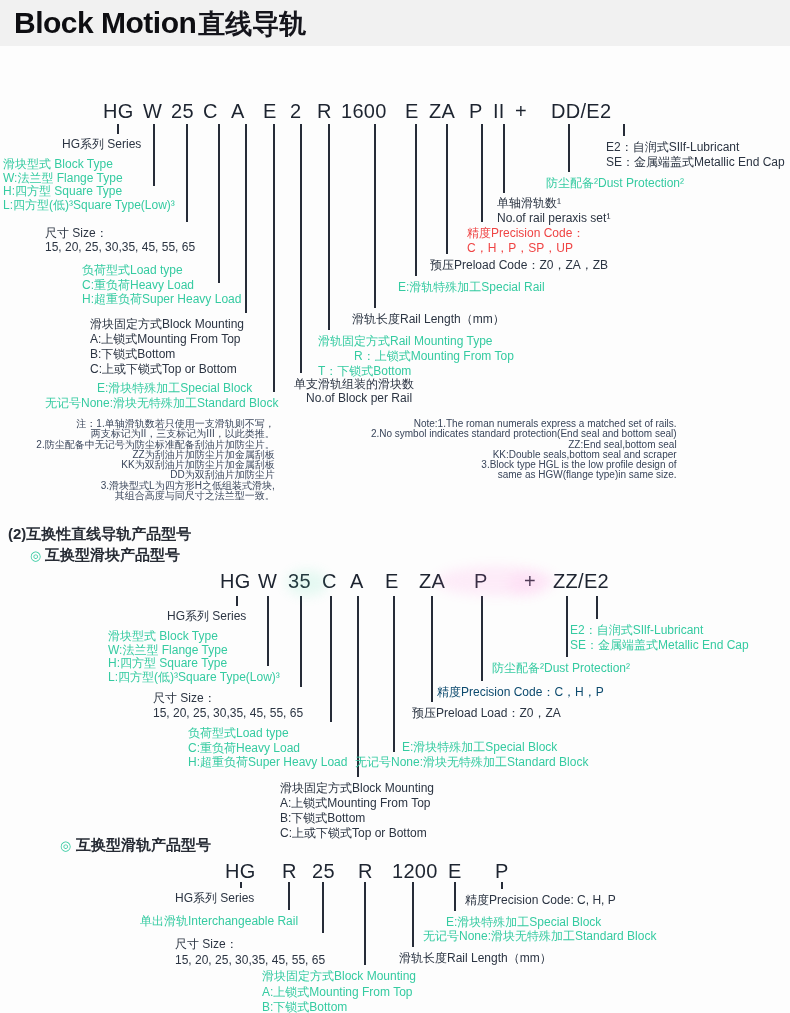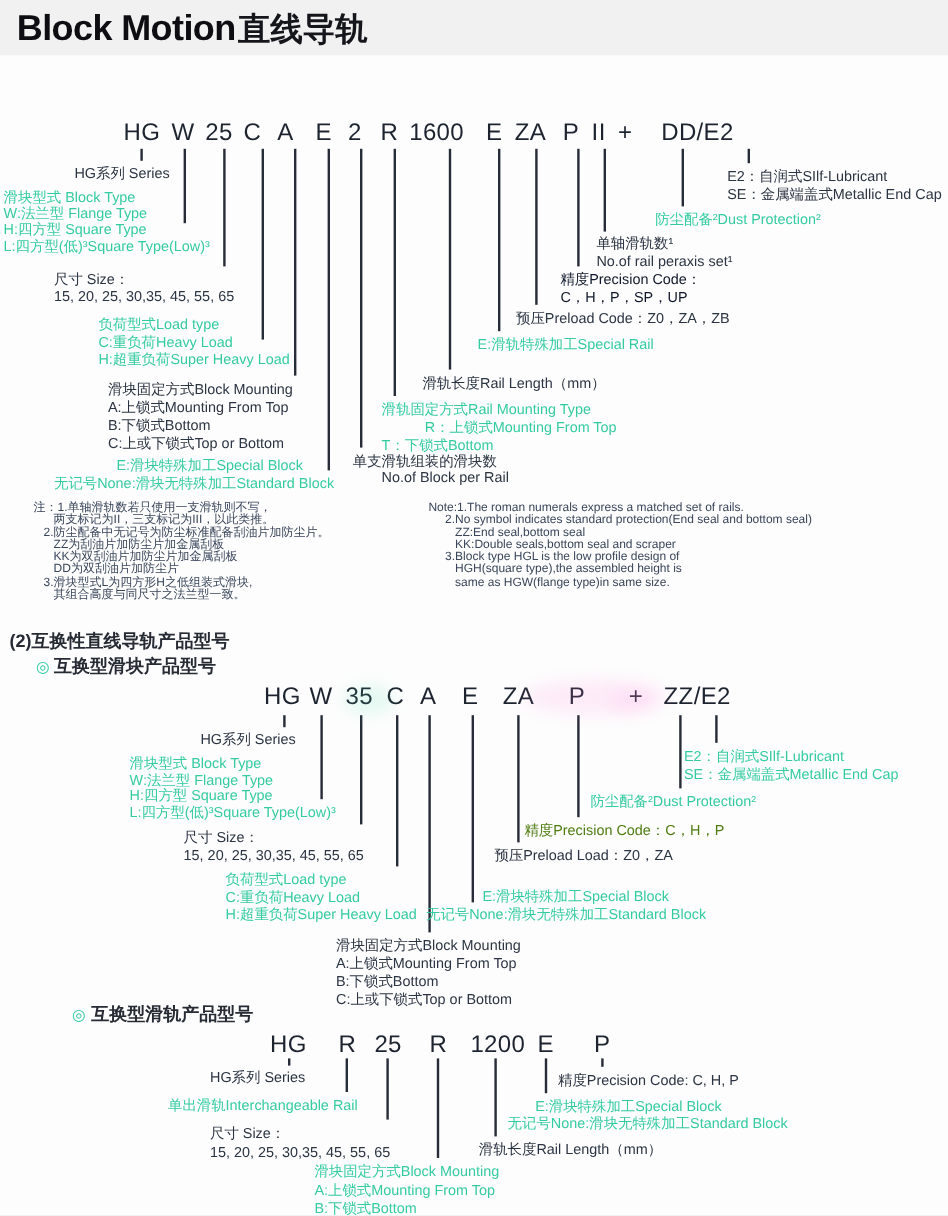--- a/index.html
+++ b/index.html
@@ -10,21 +10,21 @@
   .t-en{font-size:30px;font-weight:bold;color:#0e0e12;letter-spacing:-0.5px;}
   .t-zh{font-size:27px;font-weight:bold;color:#15151c;margin-left:2px;}
   .hding{position:absolute;font-size:15px;color:#262b34;white-space:nowrap;}
   .bold{font-weight:bold;}
   .bullet{position:absolute;font-size:13px;}
   .tok{position:absolute;font-size:20px;color:#1d2430;white-space:pre;letter-spacing:0.3px;}
   .vline{position:absolute;width:2px;}
   .lab{position:absolute;font-size:12px;white-space:nowrap;}
   .lab div{white-space:pre;}
   .notes{position:absolute;font-size:10px;line-height:10.3px;}
-  .notes div{white-space:pre;}
+  .notes div{white-space:pre;text-align:right;}
   .wm{position:absolute;border-radius:50%;filter:blur(6px);pointer-events:none;}
   .wm1{left:436px;top:566px;width:120px;height:30px;background:#ff7ad9;opacity:0.13;}
   .wm2{left:286px;top:570px;width:42px;height:26px;background:#58e0b0;opacity:0.14;}
   .wm3{left:508px;top:572px;width:36px;height:24px;background:#ff9ae2;opacity:0.12;}
 </style>
 </head>
 <body>
 
 <div class="page">
   <div class="band"></div>
@@ -50,21 +50,20 @@
       <div>      DD为双刮油片加防尘片</div>
       <div>   3.滑块型式L为四方形H之低组装式滑块,</div>
       <div>      其组合高度与同尺寸之法兰型一致。</div>
     </div>
   <div class="notes" style="left: 357px; top: 419px; color: rgb(57, 69, 90);">
       <div>Note:1.The roman numerals express a matched set of rails.</div>
       <div>     2.No symbol indicates standard protection(End seal and bottom seal)</div>
       <div>        ZZ:End seal,bottom seal</div>
       <div>        KK:Double seals,bottom seal and scraper</div>
       <div>     3.Block type HGL is the low profile design of</div>
-      <div>        HGH(square type),the assembled height is</div>
       <div>        same as HGW(flange type)in same size.</div>
     </div>
 
   <div>
       <span class="tok" style="left: 103px; top: 100px; color: rgb(29, 36, 48);">HG</span>
       <div class="vline" style="left: 117px; top: 124px; height: 10px; background: rgb(38, 44, 56);"></div>
       <span class="tok" style="left: 143px; top: 100px; color: rgb(29, 36, 48);">W</span>
       <div class="vline" style="left: 153px; top: 124px; height: 62px; background: rgb(38, 44, 56);"></div>
       <span class="tok" style="left: 171px; top: 100px; color: rgb(29, 36, 48);">25</span>
       <div class="vline" style="left: 186px; top: 124px; height: 98px; background: rgb(38, 44, 56);"></div>
@@ -115,37 +114,37 @@
         <div style="line-height: 15px;">A:上锁式Mounting From Top</div>
         <div style="line-height: 15px;">B:下锁式Bottom</div>
         <div style="line-height: 15px;">C:上或下锁式Top or Bottom</div>
       </div>
       <div class="lab" style="left: 45px; top: 381px; color: rgb(53, 203, 161);">
         <div style="line-height: 15px; margin-left: 52px;">E:滑块特殊加工Special Block</div>
         <div style="line-height: 15px;">无记号None:滑块无特殊加工Standard Block</div>
       </div>
       <div class="lab" style="left: 294px; top: 377px; color: rgb(43, 52, 66);">
         <div style="line-height: 14px;">单支滑轨组装的滑块数</div>
-        <div style="line-height: 14px; margin-left: 24px;">No.of Block per Rail</div>
+        <div style="line-height: 14px; margin-left: 12px;">No.of Block per Rail</div>
       </div>
       <div class="lab" style="left: 318px; top: 334px; color: rgb(53, 203, 161);">
         <div style="line-height: 15px;">滑轨固定方式Rail Mounting Type</div>
         <div style="line-height: 15px; margin-left: 36px;">R：上锁式Mounting From Top</div>
         <div style="line-height: 15px;">T：下锁式Bottom</div>
       </div>
       <div class="lab" style="left: 352px; top: 312px; color: rgb(43, 52, 66);">
         <div style="line-height: 14px;">滑轨长度Rail Length（mm）</div>
       </div>
       <div class="lab" style="left: 398px; top: 280px; color: rgb(53, 203, 161);">
         <div style="line-height: 14.5px; ">E:滑轨特殊加工Special Rail</div>
       </div>
       <div class="lab" style="left: 430px; top: 258px; color: rgb(43, 52, 66);">
         <div style="line-height: 14px;">预压Preload Code：Z0，ZA，ZB</div>
       </div>
-      <div class="lab" style="left: 467px; top: 226px; color: #0f172a;">
+      <div class="lab" style="left: 467px; top: 226px; color: #ef4444;">
         <div style="line-height: 15px;">精度Precision Code：</div>
         <div style="line-height: 15px;">C，H，P，SP，UP</div>
       </div>
       <div class="lab" style="left: 497px; top: 196px; color: rgb(43, 52, 66);">
         <div style="line-height: 14.5px;">单轴滑轨数¹</div>
         <div style="line-height: 14.5px;">No.of rail peraxis set¹</div>
       </div>
       <div class="lab" style="left: 546px; top: 176px; color: rgb(53, 203, 161);">
         <div style="line-height: 14px;">防尘配备²Dust Protection²</div>
       </div>
@@ -199,21 +198,21 @@
         <div style="line-height: 15px;">B:下锁式Bottom</div>
         <div style="line-height: 15px;">C:上或下锁式Top or Bottom</div>
       </div>
       <div class="lab" style="left: 355px; top: 740px; color: rgb(53, 203, 161);">
         <div style="line-height: 14.5px; margin-left: 47px;">E:滑块特殊加工Special Block</div>
         <div style="line-height: 14.5px;">无记号None:滑块无特殊加工Standard Block</div>
       </div>
       <div class="lab" style="left: 412px; top: 706px; color: rgb(43, 52, 66);">
         <div style="line-height: 14px;">预压Preload Load：Z0，ZA</div>
       </div>
-      <div class="lab" style="left: 437px; top: 685px; color: #4d7c0f; text-align: center;">
+      <div class="lab" style="left: 437px; top: 685px; color: #0c4a6e; text-align: center;">
         <div style="line-height: 14px;">精度Precision Code：C，H，P</div>
       </div>
       <div class="lab" style="left: 492px; top: 661px; color: rgb(53, 203, 161);">
         <div style="line-height: 14px;">防尘配备²Dust Protection²</div>
       </div>
       <div class="lab" style="left: 570px; top: 623px; color: rgb(53, 203, 161);">
         <div style="line-height: 15px;">E2：自润式SIlf-Lubricant</div>
         <div style="line-height: 15px;">SE：金属端盖式Metallic End Cap</div>
       </div>
     </div>

